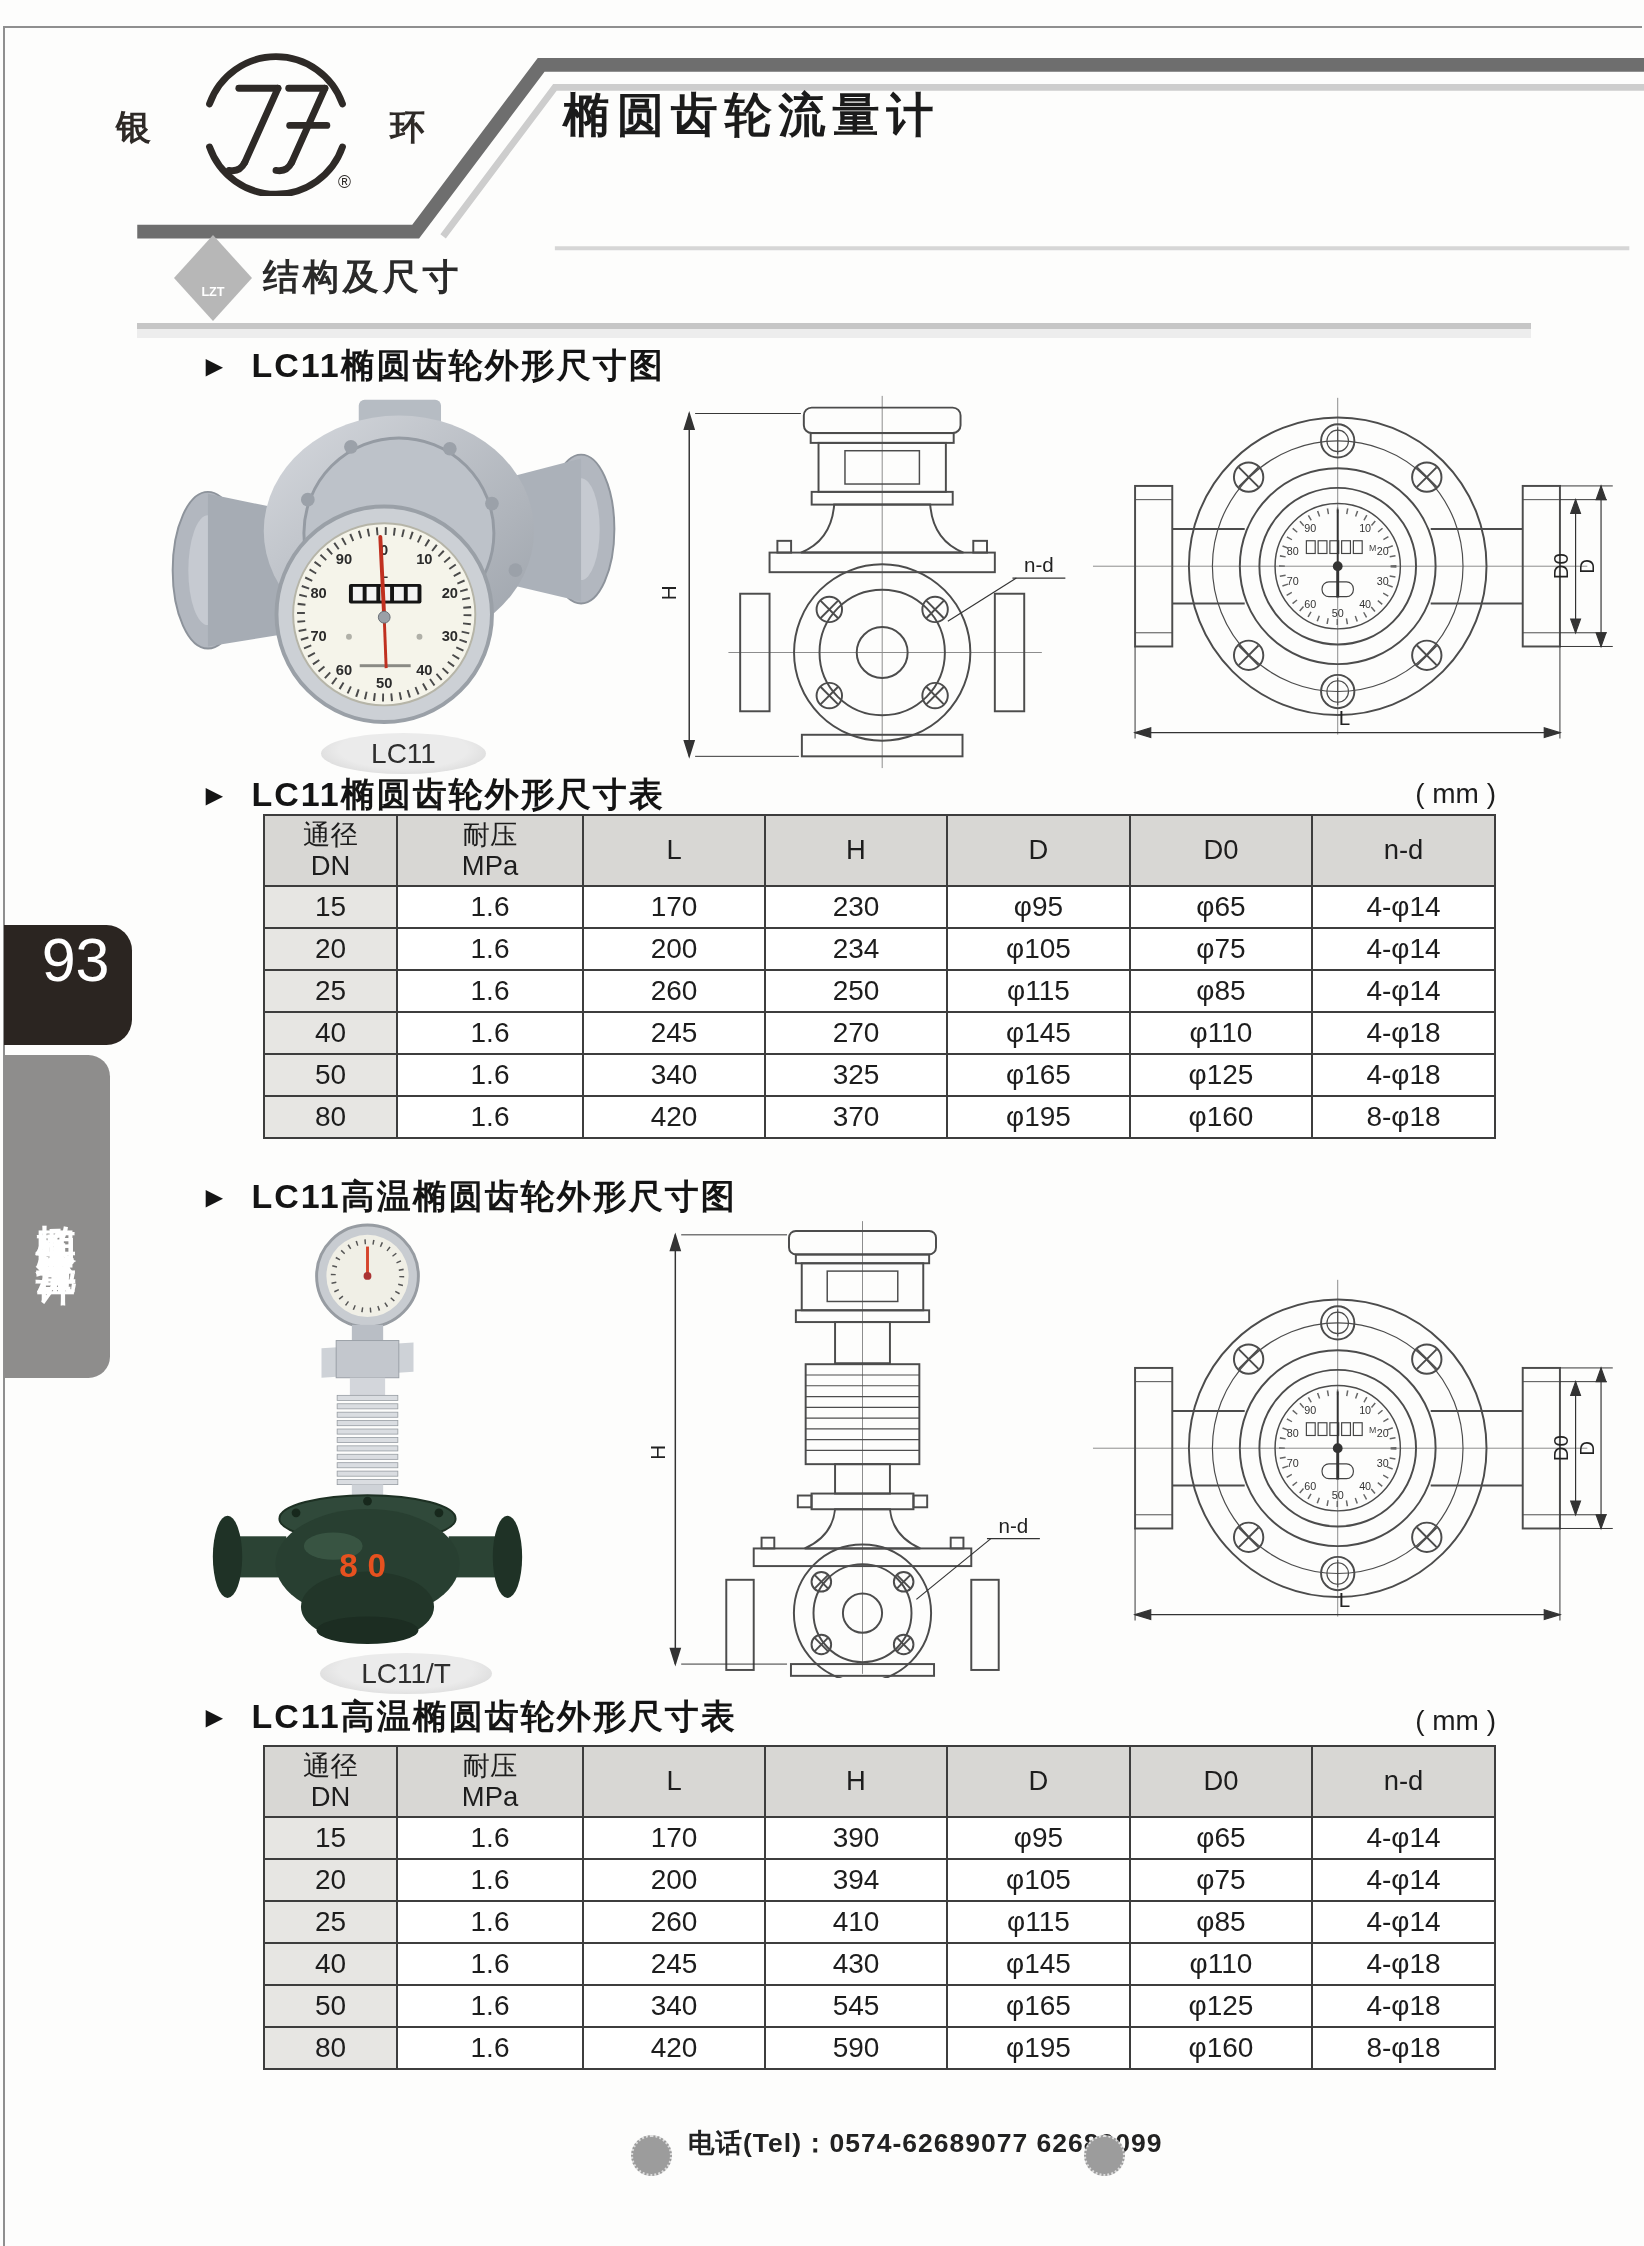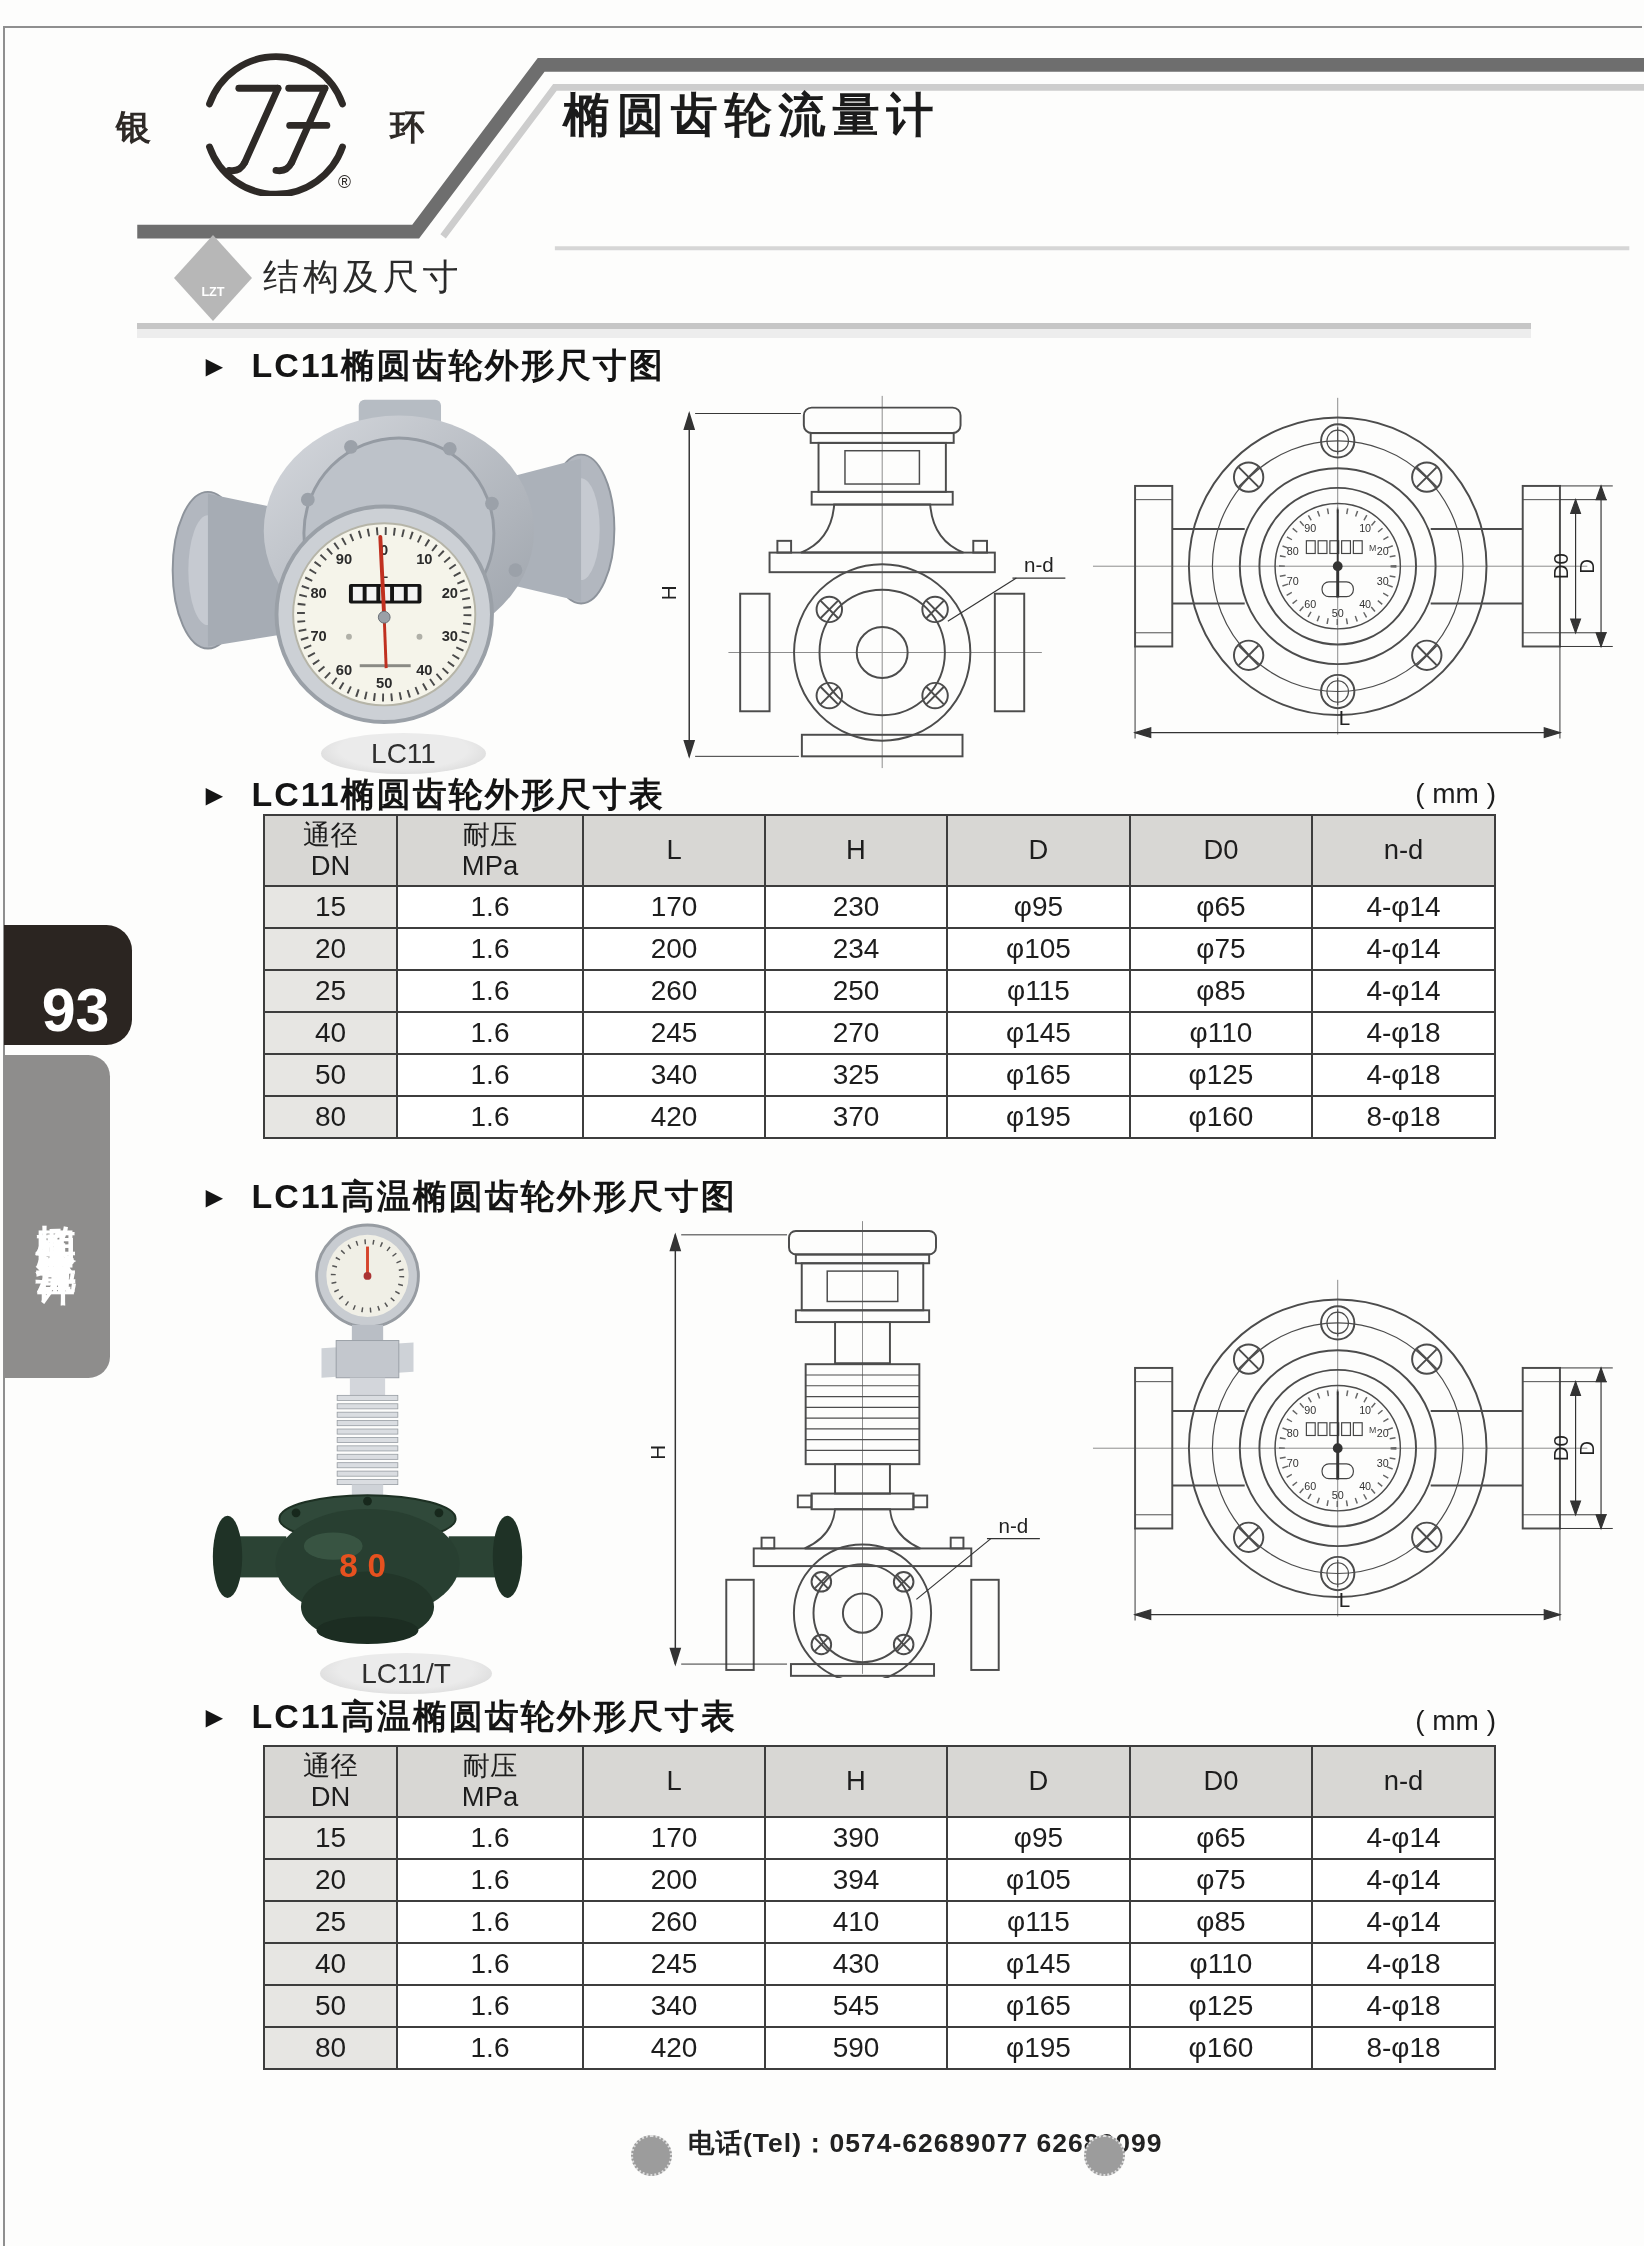--- a/index.html
+++ b/index.html
@@ -8,42 +8,42 @@
     background:#fdfdfc; overflow:hidden;
     font-family:"Liberation Sans","DejaVu Sans",sans-serif; color:#1c1c1c;
   }
   .abs{position:absolute;}
   .borderline{background:#8f8f8f;}
   
   .logo-char{font-size:35px;font-weight:bold;color:#2e2a27;}
   .title-cn{font-size:47px;font-weight:bold;letter-spacing:6.9px;color:#1b1b1b;}
   .title-en{font-size:40px;font-weight:bold;letter-spacing:-1px;color:#1b1b1b;}
   
-  .section-title{font-size:36px;font-weight:normal;color:#2a2a2a;letter-spacing:3.9px;}
+  .section-title{font-size:36px;font-weight:bold;color:#2a2a2a;letter-spacing:3.9px;}
   .grad-bar{height:14.7px;background:linear-gradient(#c6c6c6 0 38%, #ededed 38% 100%);}
   .fig-heading{display:flex;align-items:center;gap:9.8px;font-weight:bold;color:#141414;}
   .fig-heading .tri{font-size:29px;line-height:1;}
   .fig-heading .txt{font-size:34px;letter-spacing:2px;margin-left:13px;}
   
   table.dim{border-collapse:collapse;table-layout:fixed;width:1233px;border:2.9px solid #3d3d3d;background:#f0abfc;}
   table.dim th,table.dim td{border:2px solid #3d3d3d;text-align:center;vertical-align:middle;padding:0;}
   table.dim thead th{background:#d8d7d4;height:69px;font-size:27.4px;font-weight:normal;color:#1d1d1d;line-height:1.12;}
   table.dim tbody td{height:40px;font-size:28px;color:#1d1d1d;background:#fff;}
   table.dim tbody td.dn{background:#e7e6e3;}
   .unit-label{width:1233px;text-align:right;font-size:28px;color:#1d1d1d;}
   
   .oval-label{
     border-radius:50%;background:radial-gradient(ellipse at 50% 40%, #ebebeb 0 55%, #cfcfcf 100%);
     display:flex;align-items:center;justify-content:center;font-size:28px;color:#2e2e2e;
   }
   
   .tab-black{
     background:#2b2521;border-radius:0 25.5px 25.5px 0;color:#fff;
-    display:flex;align-items:flex-end;justify-content:center;
-    font-size:61px;font-weight:bold;padding-left:15.7px;
+    display:flex;align-items:flex-start;justify-content:center;
+    font-size:61px;font-weight:normal;padding-left:15.7px;
   }
   .tab-gray{background:#8e8d8c;border-radius:0 21.6px 21.6px 0;display:flex;align-items:center;justify-content:center;}
   .tab-gray .vtext{
     writing-mode:vertical-rl;text-orientation:upright;
     color:#fff;font-size:40px;font-weight:bold;letter-spacing:6.9px;
   }
   
   .footer-line{font-size:26.5px;font-weight:bold;color:#222;letter-spacing:1px;}
   .footer-dot{width:41px;height:41px;border-radius:50%;background:#9c9c9c;border:2.9px dotted #dedede;box-sizing:border-box;}
   

